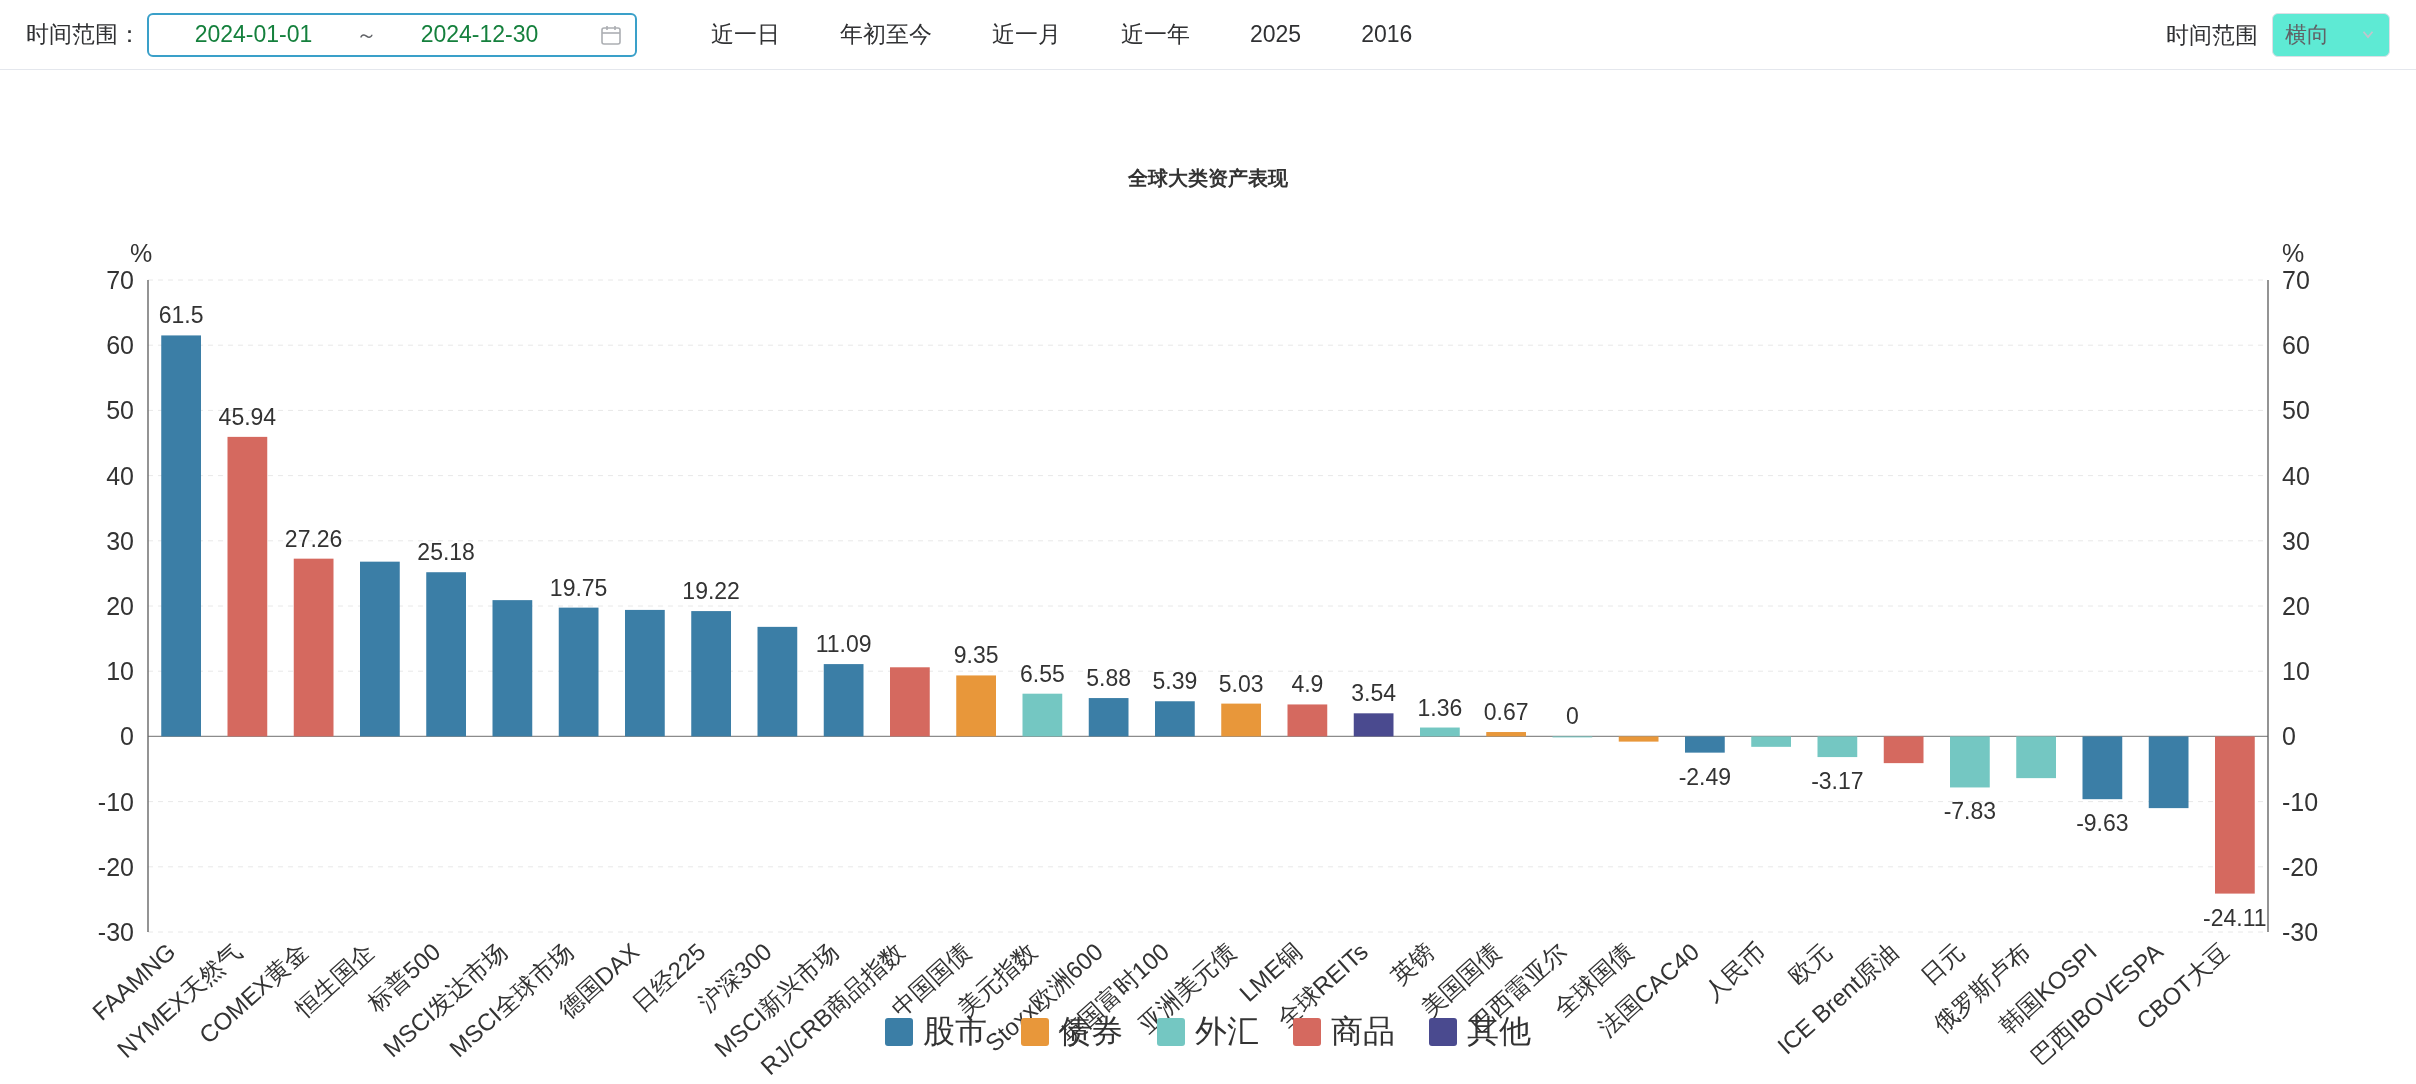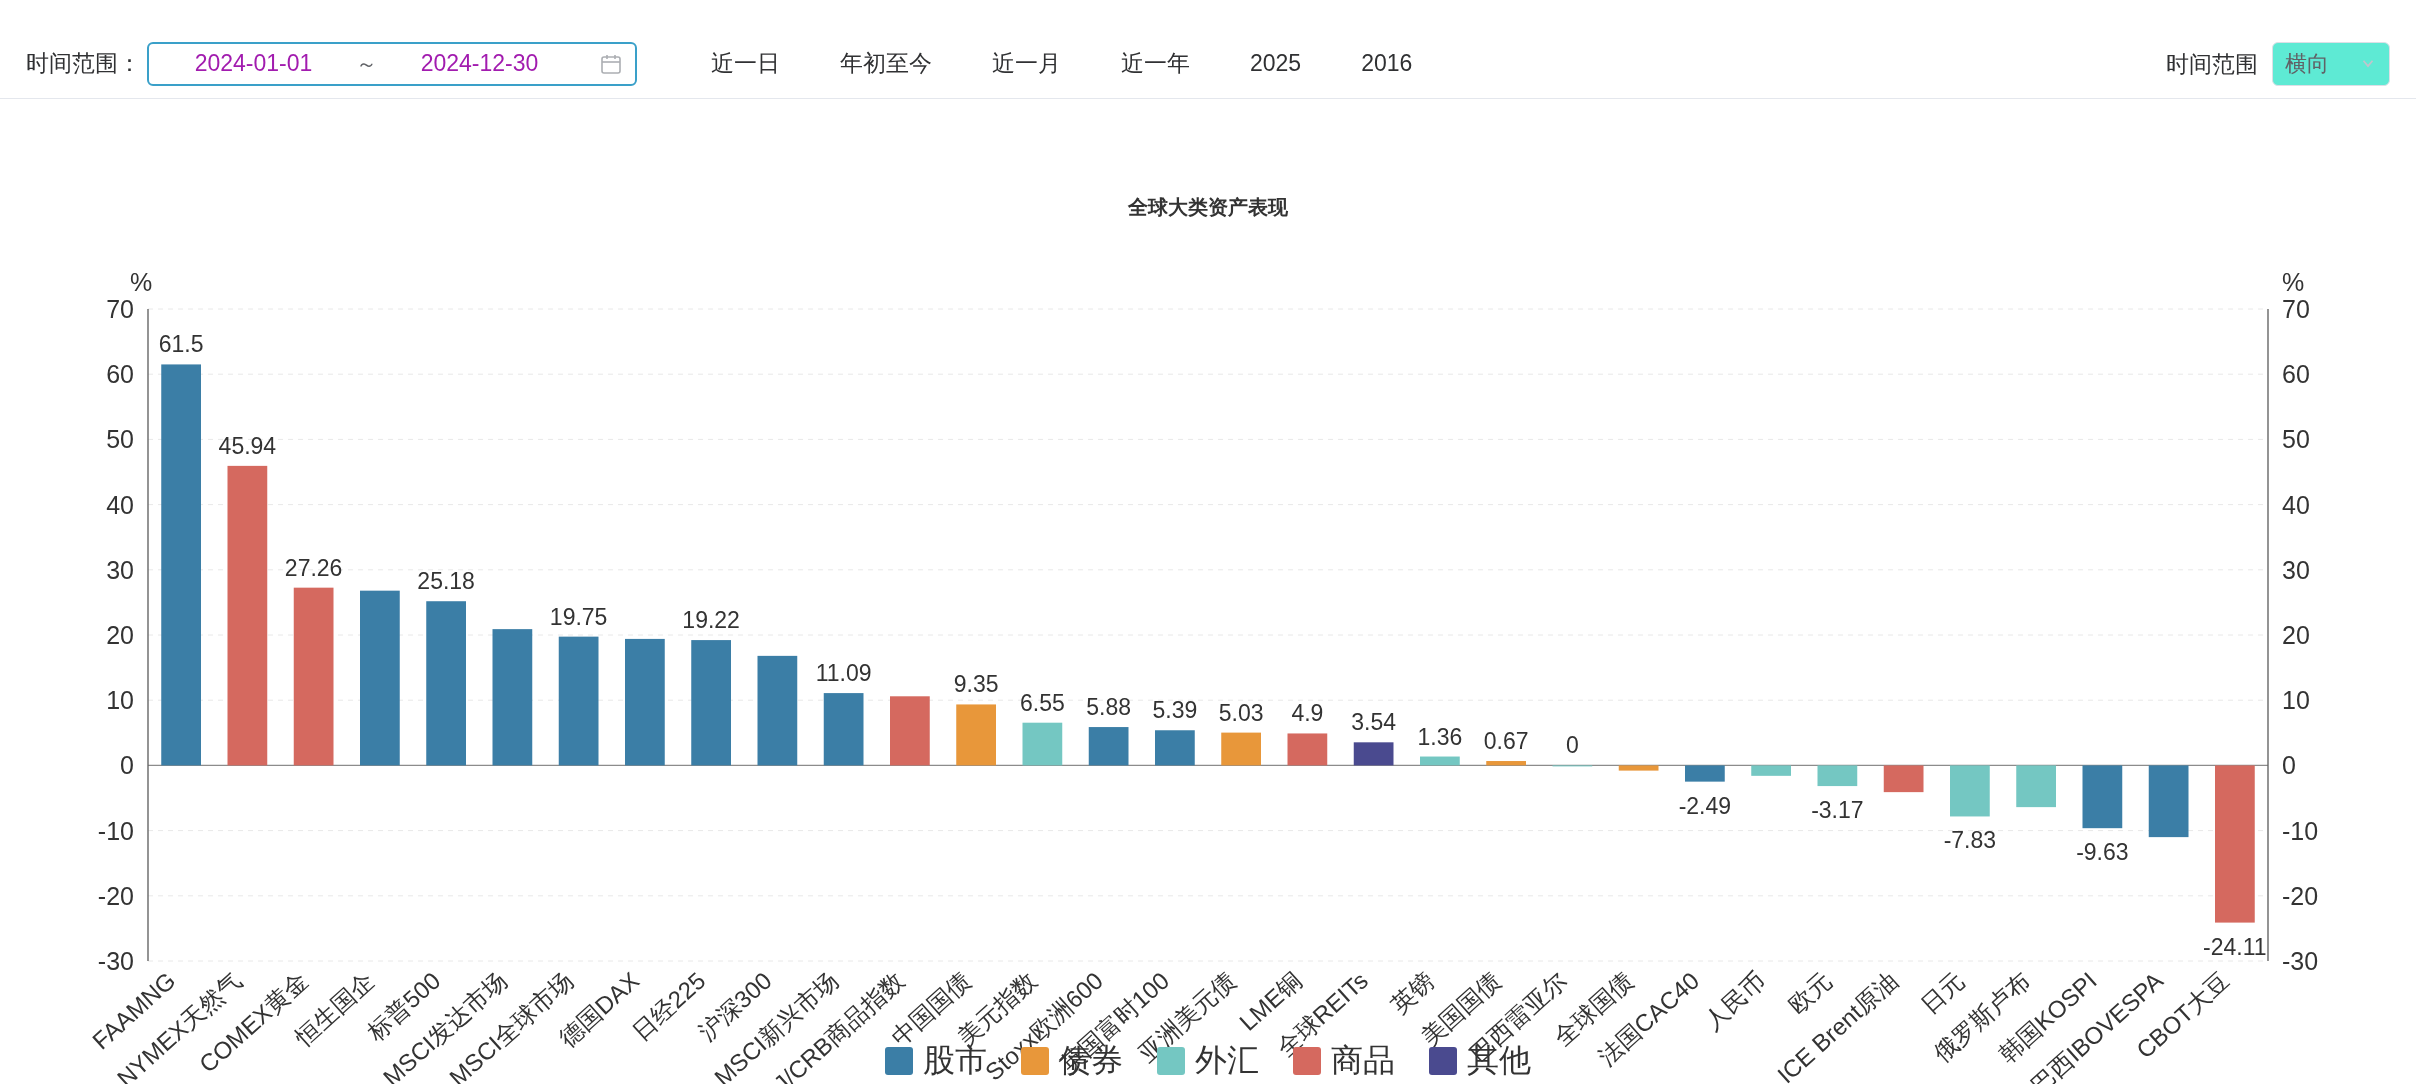--- a/index.html
+++ b/index.html
@@ -13,21 +13,20 @@
 
   
   .toolbar {
     position: relative;
     height: 70px;
     border-bottom: 1px solid #e4e7ed;
     display: flex;
     align-items: center;
     padding: 0 26px;
     gap: 0;
-    margin-top: 29px;
   }
   .tb-label {
     font-size: 23px;
     color: #303133;
     white-space: nowrap;
     margin-right: 6px;
   }
   .date-range {
     display: flex;
     align-items: center;
@@ -36,21 +35,21 @@
     height: 44px;
     padding: 0 12px;
     min-width: 490px;
     background: #fff;
     gap: 10px;
   }
   .date-range input {
     border: none;
     outline: none;
     font-size: 23px;
-    color: #a21caf;
+    color: #15803d;
     font-family: "Liberation Sans", sans-serif;
     width: 185px;
     text-align: center;
     background: transparent;
   }
   .date-sep { font-size: 21px; color: #606266; }
   .cal-icon { margin-left: auto; opacity: .75; display: flex; align-items: center; }
 
   .quick-links { display: flex; align-items: center; margin-left: 44px; gap: 0; }
   .quick-link {

